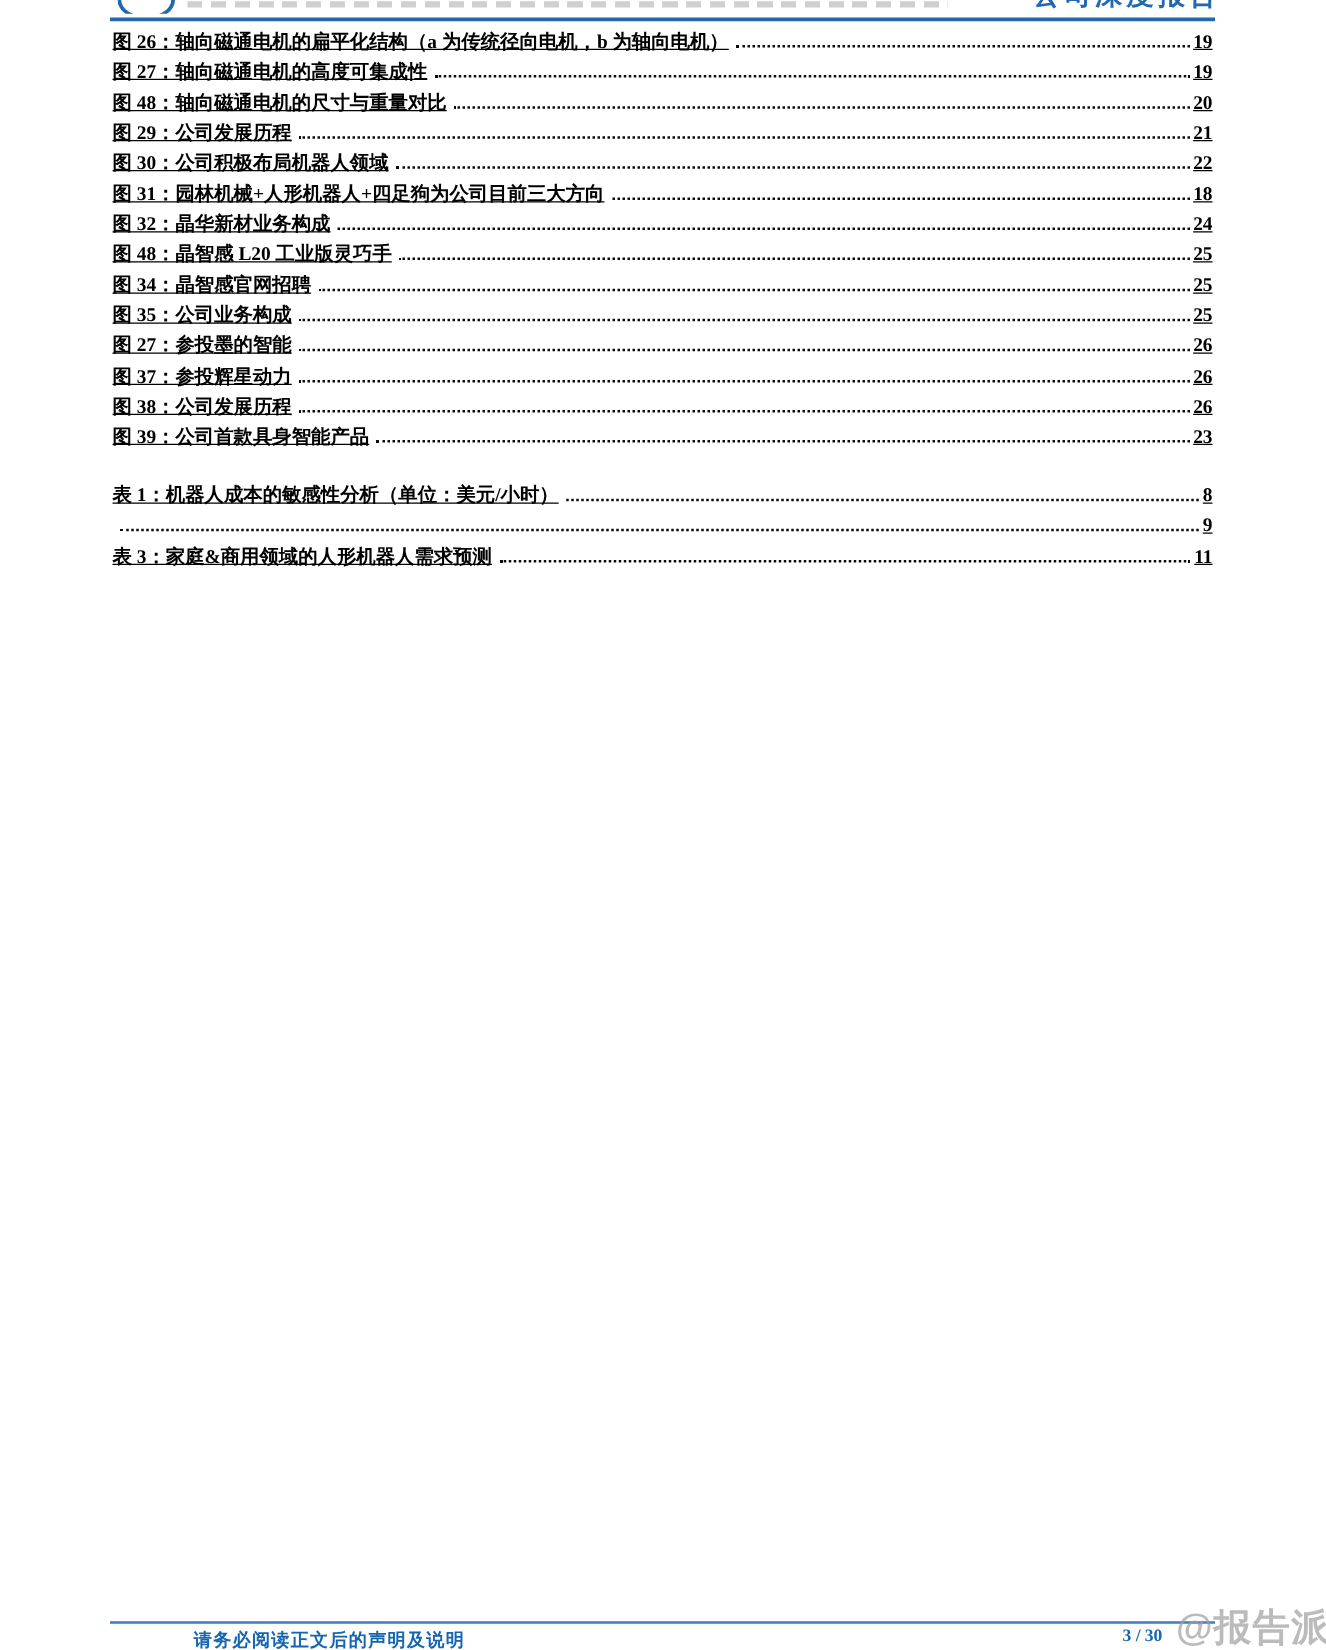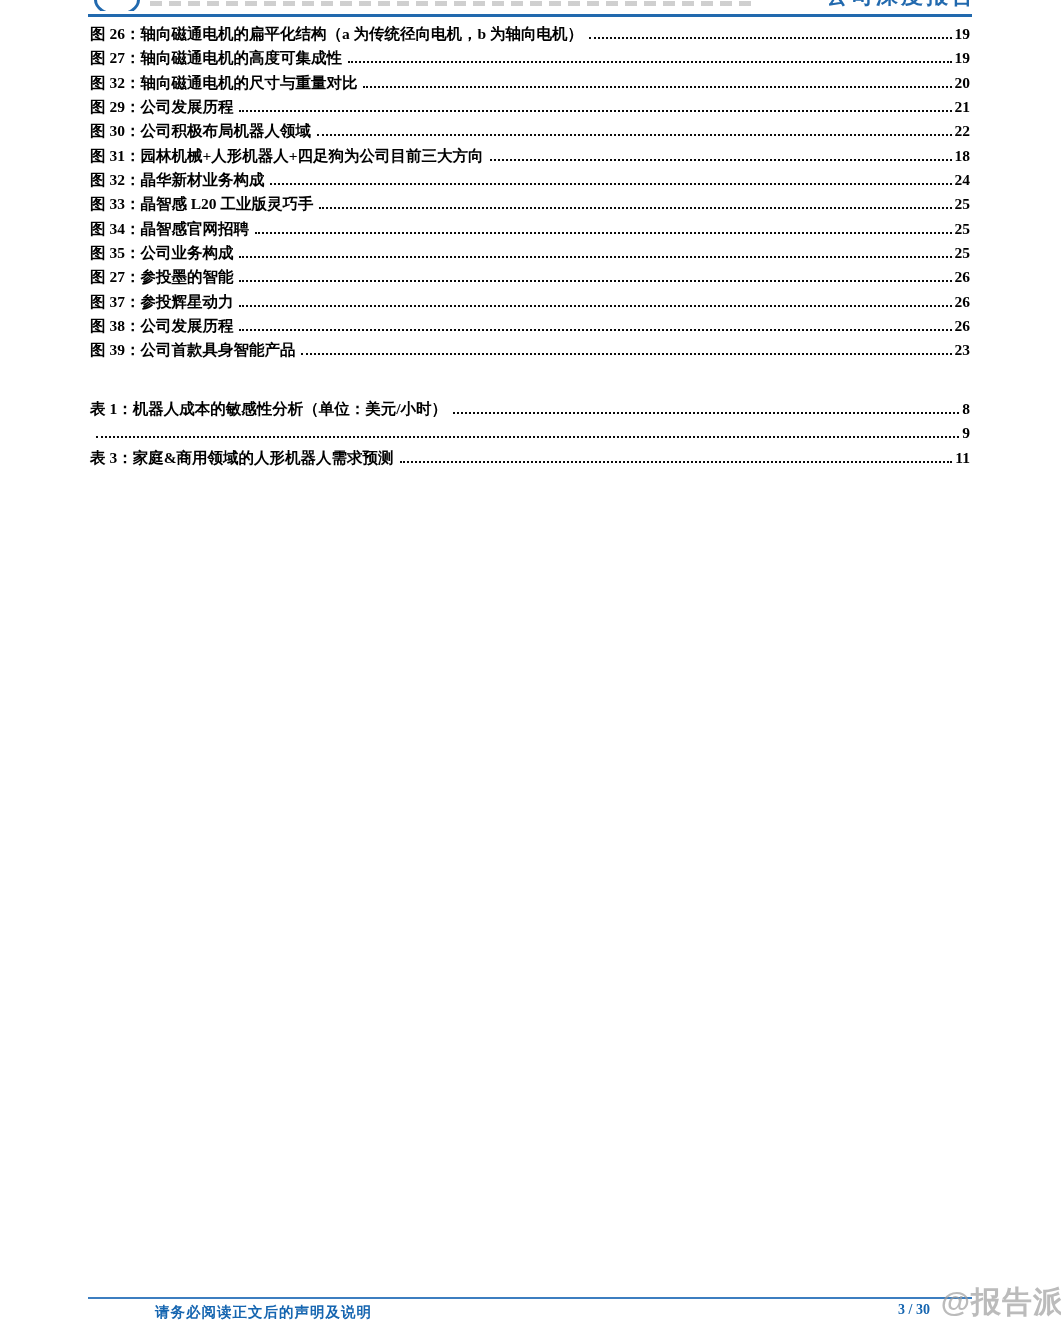--- a/index.html
+++ b/index.html
@@ -19,26 +19,26 @@
   .header-right-text {
     font-size:22px; font-weight:bold; color:#2169ae; letter-spacing:3px;
     white-space:nowrap; margin-top:-19px; text-align:right; width:100%;
   }
   .header-rule { position:absolute; left:88px; top:14px; width:884px; height:3px; background:#2169ae; }
 
   
   .toc { position:absolute; left:90px; top:22px; width:880px; }
   .toc-row {
     display:flex; align-items:baseline; height:24.35px;
-    font-weight:bold; font-size:15.5px; color:#000; line-height:24.35px;
+    font-weight:bold; font-size:15.5px; color:#000; line-height:24.35px;text-decoration:underline;
   }
   .toc-label { white-space:nowrap; }
   .toc-leader { flex:1 1 auto; min-width:12px; border-bottom:2px dotted #0a0a0a; margin:0 3px 5px 6px; }
   .toc-page  { white-space:nowrap; text-align:center; }
-  .toc-tables { margin-top:34px; }
+  .toc-tables { margin-top:22px; }
 
   
   .footer-rule { position:absolute; left:88px; top:1297px; width:884px; height:2px; background:#3c7ec0; }
   .footer-disclaimer {
     position:absolute; left:155px; top:1303px;
     color:#1565b0; font-weight:bold; font-size:14.5px; letter-spacing:1px; white-space:nowrap;
   }
   .footer-page {
     position:absolute; left:898px; top:1302px;
     color:#1565b0; font-weight:bold; font-size:14px; white-space:nowrap;
@@ -68,21 +68,21 @@
         <span class="toc-label">图 26：轴向磁通电机的扁平化结构（a 为传统径向电机，b 为轴向电机）</span>
         <span class="toc-leader"></span>
         <span class="toc-page">19</span>
       </div>
       <div class="toc-row">
         <span class="toc-label">图 27：轴向磁通电机的高度可集成性</span>
         <span class="toc-leader"></span>
         <span class="toc-page">19</span>
       </div>
       <div class="toc-row">
-        <span class="toc-label">图 32：轴向磁通电机的尺寸与重量对比</span>
+        <span class="toc-label">图 48：轴向磁通电机的尺寸与重量对比</span>
         <span class="toc-leader"></span>
         <span class="toc-page">20</span>
       </div>
       <div class="toc-row">
         <span class="toc-label">图 29：公司发展历程</span>
         <span class="toc-leader"></span>
         <span class="toc-page">21</span>
       </div>
       <div class="toc-row">
         <span class="toc-label">图 30：公司积极布局机器人领域</span>
@@ -93,21 +93,21 @@
         <span class="toc-label">图 31：园林机械+人形机器人+四足狗为公司目前三大方向</span>
         <span class="toc-leader"></span>
         <span class="toc-page">18</span>
       </div>
       <div class="toc-row">
         <span class="toc-label">图 32：晶华新材业务构成</span>
         <span class="toc-leader"></span>
         <span class="toc-page">24</span>
       </div>
       <div class="toc-row">
-        <span class="toc-label">图 33：晶智感 L20 工业版灵巧手</span>
+        <span class="toc-label">图 48：晶智感 L20 工业版灵巧手</span>
         <span class="toc-leader"></span>
         <span class="toc-page">25</span>
       </div>
       <div class="toc-row">
         <span class="toc-label">图 34：晶智感官网招聘</span>
         <span class="toc-leader"></span>
         <span class="toc-page">25</span>
       </div>
       <div class="toc-row">
         <span class="toc-label">图 35：公司业务构成</span>

